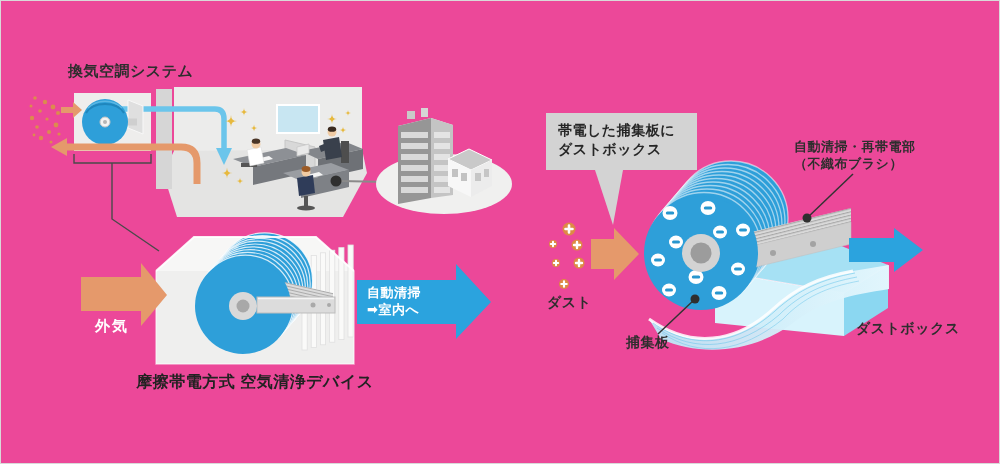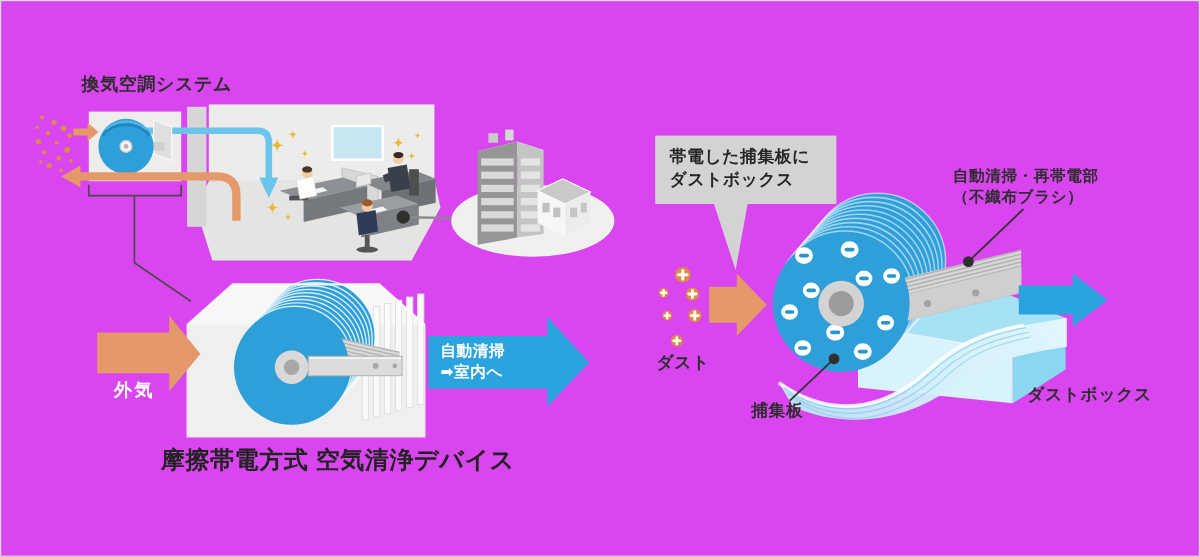--- a/index.html
+++ b/index.html
@@ -1,27 +1,27 @@
 <!DOCTYPE html>
 <html><head>
 <meta charset="utf-8">
 <style>
   html,body{margin:0;padding:0;background:#fff;}
   .stage{
-    position:relative;width:1000px;height:464px;background:#d946ef;
+    position:relative;width:1000px;height:464px;background:#ec4899;
     border:1px solid #d9d9d9;box-sizing:border-box;overflow:hidden;
     font-family:"Liberation Sans","DejaVu Sans",sans-serif;
   }
   .stage svg{position:absolute;left:0;top:0;}
   .lbl{
     position:absolute;font-weight:bold;color:#2e2e2e;
     white-space:nowrap;letter-spacing:.5px;line-height:1.25;
   }
   .t15{font-size:15px;}
-  .t16{font-size:20px;}
+  .t16{font-size:16px;}
   .t14{font-size:14px;}
   .t13{font-size:13px;line-height:17px;}
   .white{color:#ffffff;}
   .center{text-align:center;}
   .callout-text{font-size:14px;line-height:19px;color:#262626;}
 </style>
 </head>
 <body>
 
 <div class="stage">

